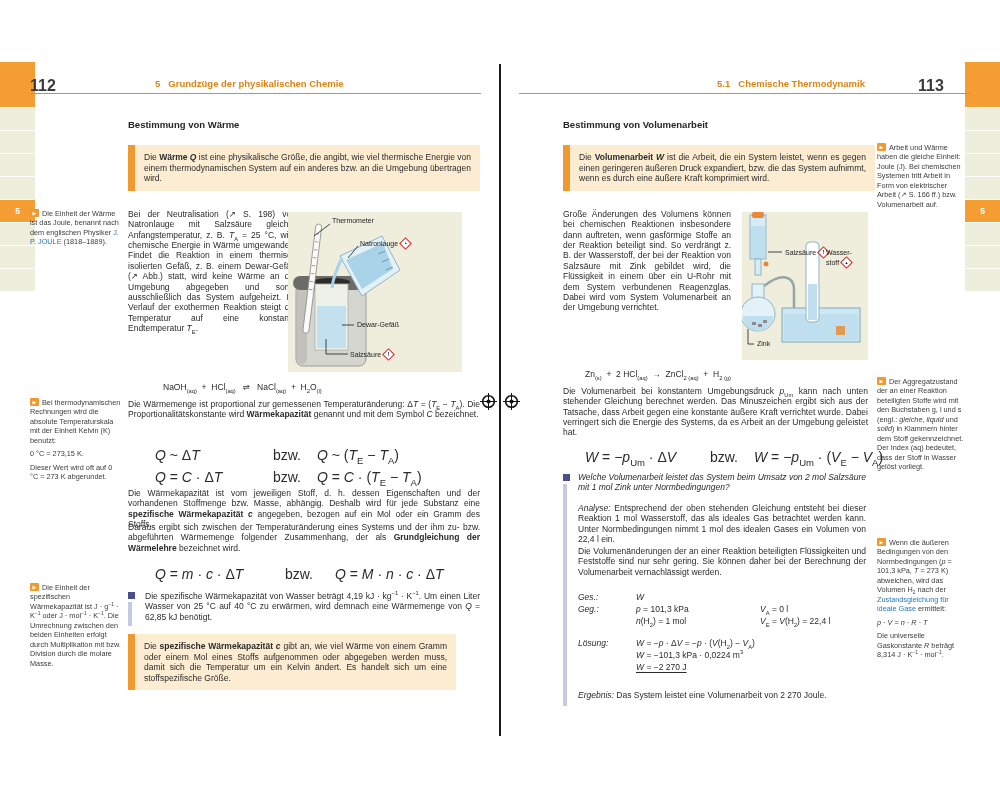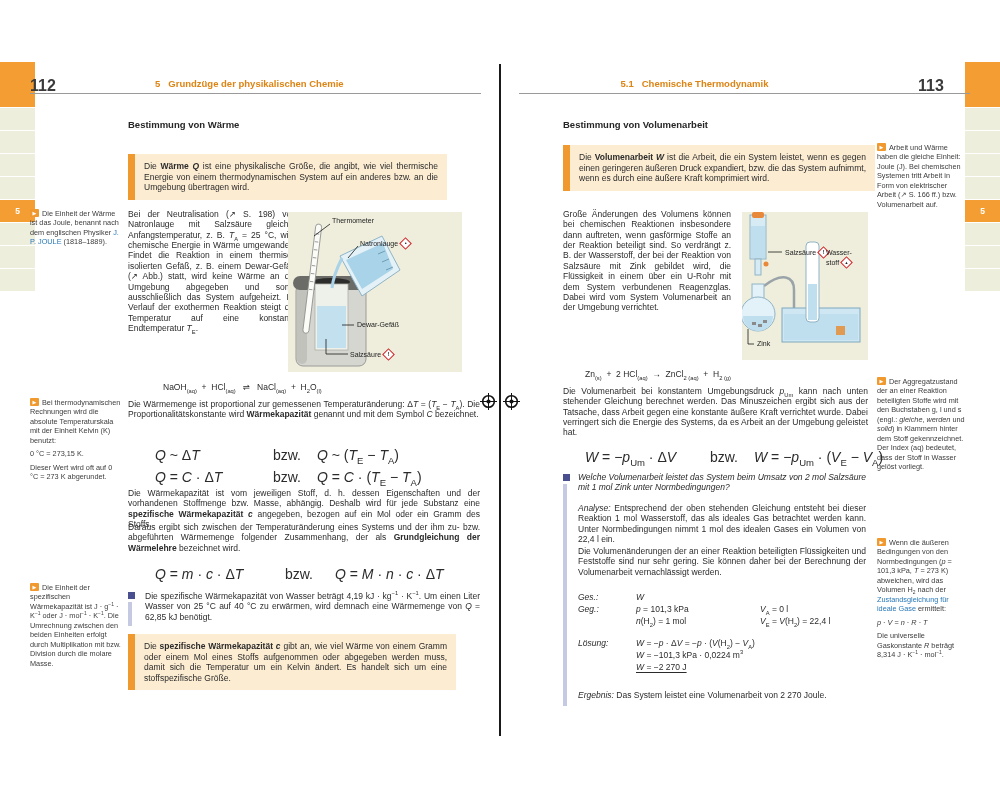--- a/index.html
+++ b/index.html
@@ -92,21 +92,21 @@
   </svg>
 
   <div class="abs pagenum" style="left:30px;top:77px">112</div>
   <div class="abs chaptitle" style="left:155px;top:78px">
     <span class="cnum">5</span><span>Grundzüge der physikalischen Chemie</span>
   </div>
   <div class="abs rule" style="left:30px;top:93px;width:451px"></div>
 
   <div class="abs sectitle" style="left:128px;top:119px">Bestimmung von Wärme</div>
 
-  <div class="abs defbox" style="left:128px;top:154px;width:319px">Die <b>Wärme <i>Q</i></b> ist eine physikalische Größe, die angibt, wie viel thermische Energie von einem thermodynamischen System auf ein anderes bzw. an die Umgebung übertragen wird.</div>
+  <div class="abs defbox" style="left:128px;top:145px;width:352px">Die <b>Wärme <i>Q</i></b> ist eine physikalische Größe, die angibt, wie viel thermische Energie von einem thermodynamischen System auf ein anderes bzw. an die Umgebung übertragen wird.</div>
 
   <div class="abs mnote" style="left:30px;top:209px;width:92px">
     <span class="nb">▶</span><span>Die Einheit der Wärme ist das Joule, benannt nach dem englischen Physiker <a class="link">J. P. JOULE</a> (1818–1889).</span>
   </div>
   <div class="abs mnote" style="left:30px;top:398px;width:92px">
     <span class="nb">▶</span><span>Bei thermodynamischen Rechnungen wird die absolute Temperaturskala mit der Einheit Kelvin (K) benutzt:</span>
     <div class="mp">0 °C = 273,15 K.</div>
     <div class="mp">Dieser Wert wird oft auf 0 °C = 273 K abgerundet.</div>
   </div>
   <div class="abs mnote" style="left:30px;top:583px;width:92px">
@@ -192,35 +192,35 @@
     <span class="m" style="width:50px">bzw.</span>
     <span><i>Q</i> = <i>M</i> · <i>n</i> · <i>c</i> · Δ<i>T</i></span>
   </div>
 
   <div class="exdark" style="left:128px;top:592px"></div>
   <div class="exlight" style="left:128px;top:602px;height:24px"></div>
   <div class="abs body" style="left:145px;top:591px;width:335px">Die spezifische Wärmekapazität von Wasser beträgt 4,19 kJ · kg<sup>−1</sup> · K<sup>−1</sup>. Um einen Liter Wasser von 25 °C auf 40 °C zu erwärmen, wird demnach eine Wärmemenge von <i>Q</i> = 62,85 kJ benötigt.</div>
 
   <div class="abs defbox" style="left:128px;top:634px;width:328px">Die <b>spezifische Wärmekapazität <i>c</i></b> gibt an, wie viel Wärme von einem Gramm oder einem Mol eines Stoffs aufgenommen oder abgegeben werden muss, damit sich die Temperatur um ein Kelvin ändert. Es handelt sich um eine stoffspezifische Größe.</div>
 
-  <div class="abs chaptitle" style="left:542px;top:78px;width:305px;text-align:center">
+  <div class="abs chaptitle" style="left:560px;top:78px;width:305px;text-align:right">
     <span class="cnum">5.1</span><span>Chemische Thermodynamik</span>
   </div>
   <div class="abs pagenum" style="left:918px;top:77px">113</div>
   <div class="abs rule" style="left:519px;top:93px;width:451px"></div>
 
   <div class="abs sectitle" style="left:563px;top:119px">Bestimmung von Volumenarbeit</div>
 
   <div class="abs defbox" style="left:563px;top:145px;width:312px">Die <b>Volumenarbeit <i>W</i></b> ist die Arbeit, die ein System leistet, wenn es gegen einen geringeren äußeren Druck expandiert, bzw. die das System aufnimmt, wenn es durch eine äußere Kraft komprimiert wird.</div>
 
   <div class="abs mnote" style="left:877px;top:143px;width:90px">
     <span class="nb">▶</span><span>Arbeit und Wärme haben die gleiche Einheit: Joule (J). Bei chemischen Systemen tritt Arbeit in Form von elektrischer Arbeit (↗ S. 166 ff.) bzw. Volumenarbeit auf.</span>
   </div>
   <div class="abs mnote" style="left:877px;top:377px;width:90px">
-    <span class="nb">▶</span><span>Der Aggregatzustand der an einer Reaktion beteiligten Stoffe wird mit den Buchstaben g, l und s (engl.: <i>gleiche</i>, <i>werden</i> und <i>solid</i>) in Klammern hinter dem Stoff gekennzeichnet. Der Index (aq) bedeutet, dass der Stoff in Wasser gelöst vorliegt.</span>
+    <span class="nb">▶</span><span>Der Aggregatzustand der an einer Reaktion beteiligten Stoffe wird mit den Buchstaben g, l und s (engl.: <i>gleiche</i>, <i>liquid</i> und <i>solid</i>) in Klammern hinter dem Stoff gekennzeichnet. Der Index (aq) bedeutet, dass der Stoff in Wasser gelöst vorliegt.</span>
   </div>
   <div class="abs mnote" style="left:877px;top:538px;width:90px">
     <span class="nb">▶</span><span>Wenn die äußeren Bedingungen von den Normbedingungen (<i>p</i> = 101,3 kPa, <i>T</i> = 273 K) abweichen, wird das Volumen H<sub>2</sub> nach der <a class="link">Zustandsgleichung für ideale Gase</a> ermittelt:</span>
     <div class="mp"><i>p</i> · <i>V</i> = <i>n</i> · <i>R</i> · <i>T</i></div>
     <div class="mp">Die universelle Gaskonstante <i>R</i> beträgt 8,314 J · K<sup>−1</sup> · mol<sup>−1</sup>.</div>
   </div>
 
   <div class="abs body" style="left:563px;top:209px;width:168px">Große Änderungen des Volumens können bei chemischen Reaktionen insbesondere dann auftreten, wenn gasförmige Stoffe an der Reaktion beteiligt sind. So verdrängt z. B. der Wasserstoff, der bei der Reaktion von Salzsäure mit Zink gebildet wird, die Flüssigkeit in einem über ein U-Rohr mit dem System verbundenen Reagenzglas. Dabei wird vom System Volumenarbeit an der Umgebung verrichtet.</div>
 
   <div class="abs figbox" style="left:742px;top:212px;width:126px;height:148px">

